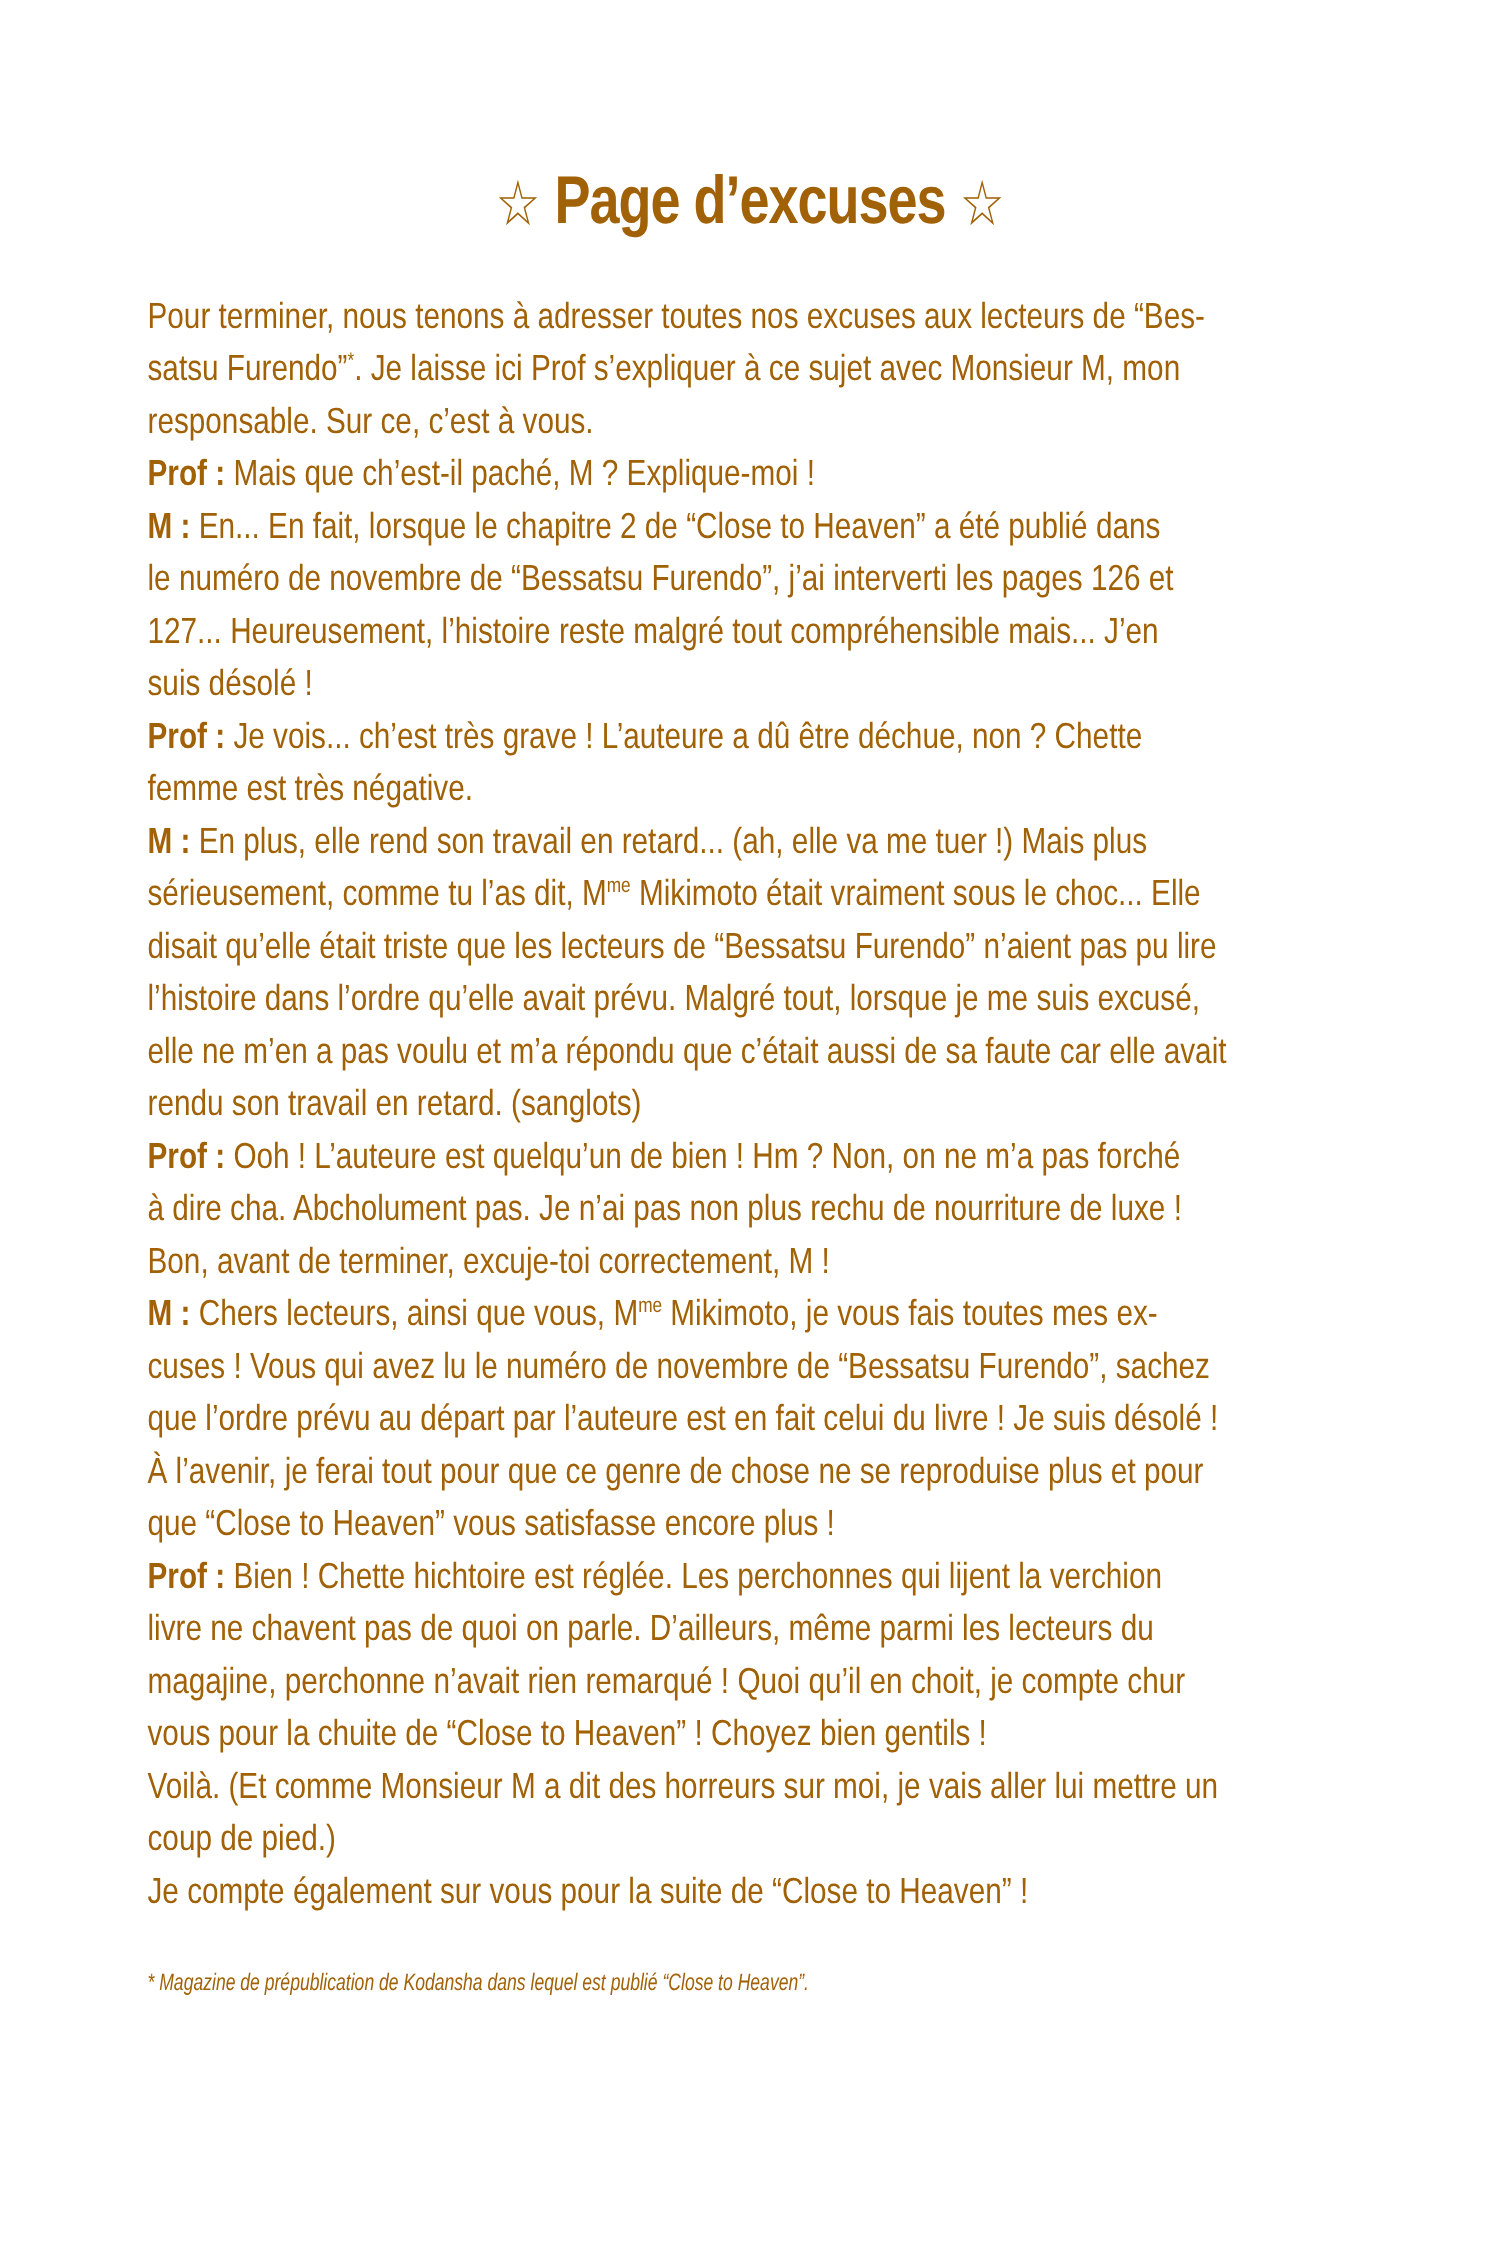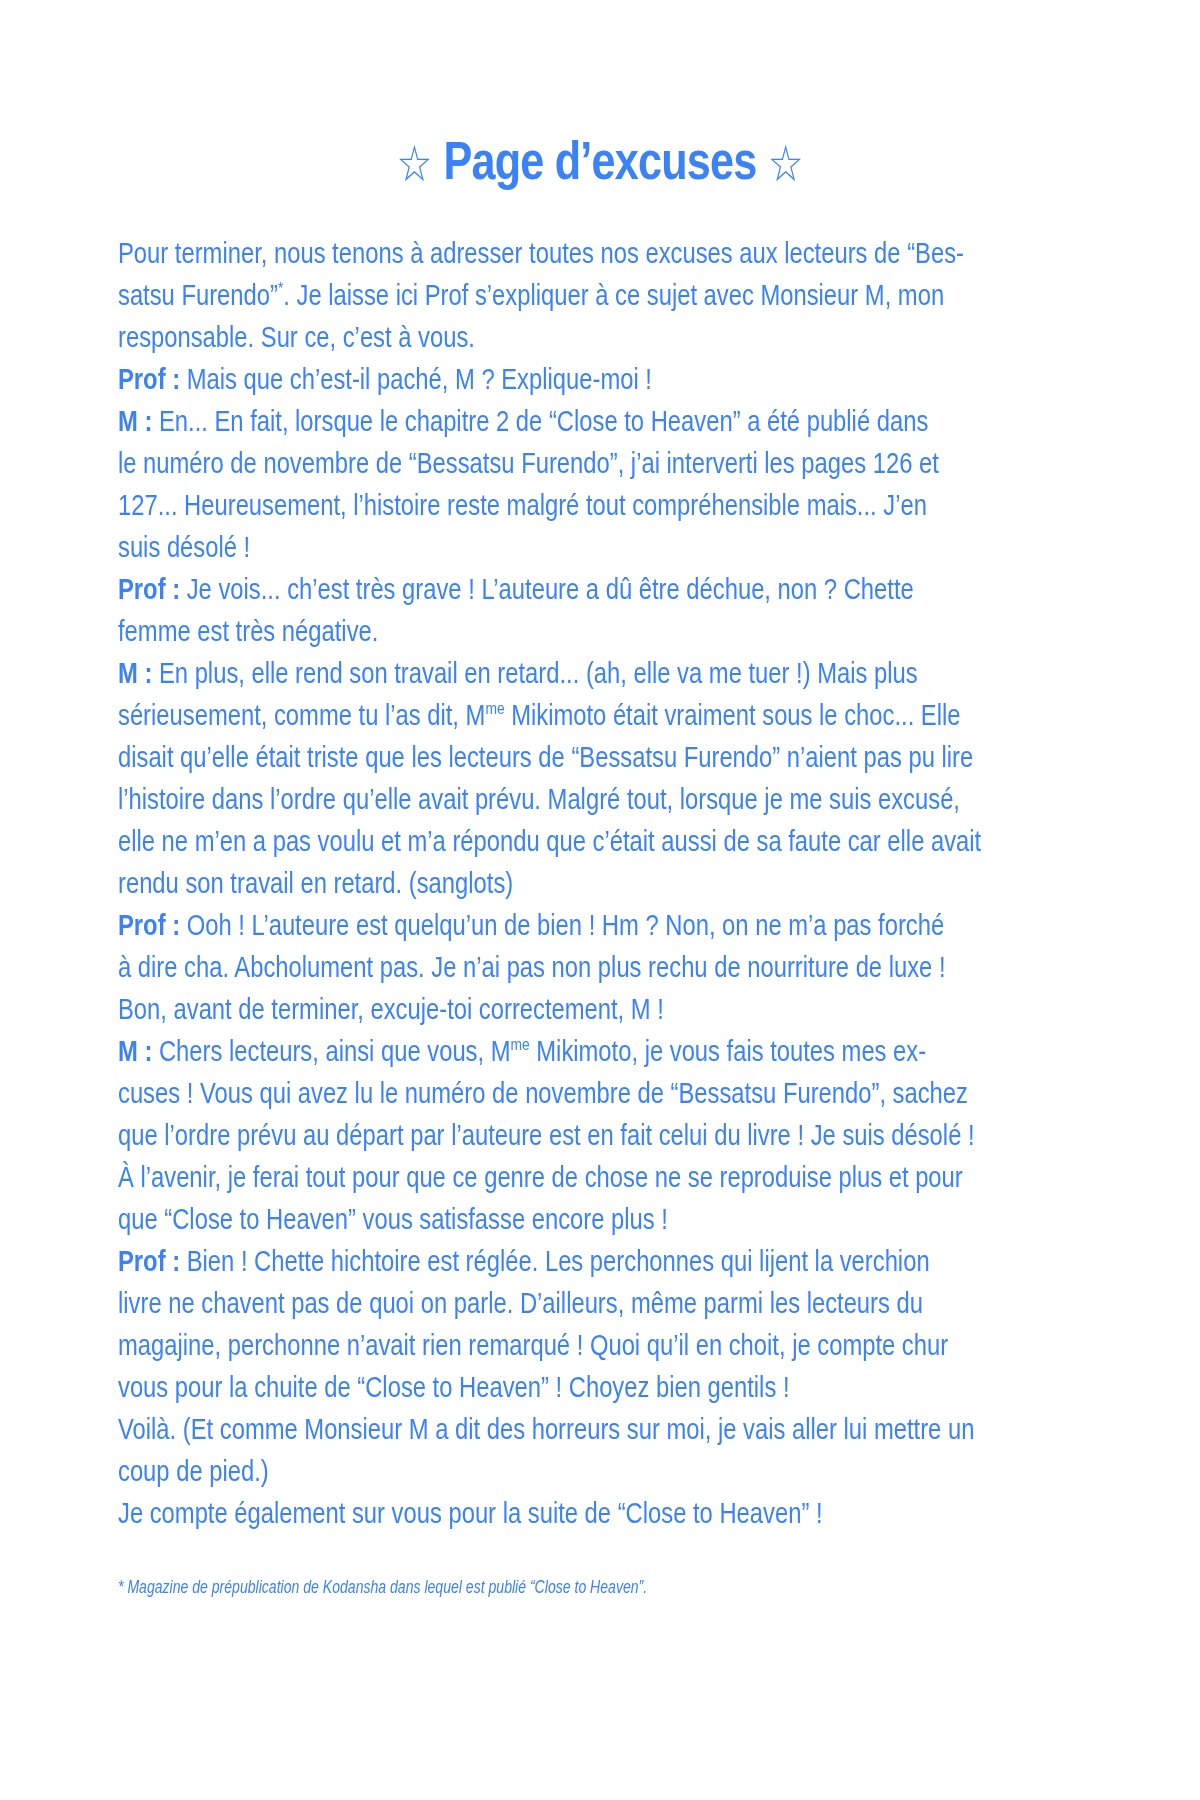--- a/index.html
+++ b/index.html
@@ -3,21 +3,21 @@
 <meta charset="utf-8">
 <style>
   html, body { margin: 0; padding: 0; }
   body { background: #e8e8e8; }
   .page {
     position: relative;
     width: 1200px;
     height: 1800px;
     margin: 0 auto;
     background: #ffffff;
-    color: #3b82f6;
+    color: #a16207;
     font-family: "Liberation Sans", sans-serif;
     overflow: hidden;
   }
   .title-row {
     position: absolute;
     top: 130px;
     left: 0;
     width: 1200px;
     text-align: center;
     font-size: 54px;

